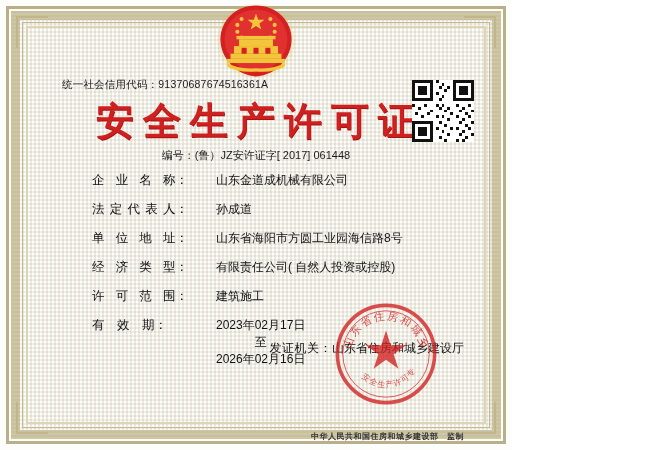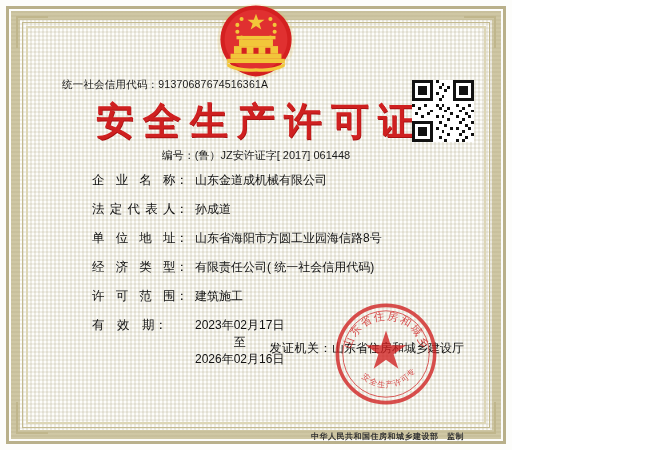--- a/index.html
+++ b/index.html
@@ -140,21 +140,21 @@
     font-size: 12.5px;
     color: #111;
     display: flex;
     justify-content: space-between;
     letter-spacing: 0;
   }
   .field-label span { display: inline-block; }
   .field-value {
     font-size: 12px;
     color: #111;
-    padding-left: 7px;
+    padding-left: 28px;
     white-space: nowrap;
   }
   .valid-row .field-value { display: flex; align-items: center; flex-direction: column; }
   .valid-sep {
     display: inline-block;
     padding: 0 14px;
     font-size: 12px;
     color: #111;
   }
 
@@ -351,21 +351,21 @@
       <div class="field-value">山东省海阳市方圆工业园海信路8号</div>
     </div>
 
     <div class="field-row">
       <div class="field-label">
         <span>经</span>
         <span>济</span>
         <span>类</span>
         <span>型：</span>
       </div>
-      <div class="field-value">有限责任公司( 统一社会信用代码)</div>
+      <div class="field-value">有限责任公司( 自然人投资或控股)</div>
     </div>
 
     <div class="field-row">
       <div class="field-label">
         <span>许</span>
         <span>可</span>
         <span>范</span>
         <span>围：</span>
       </div>
       <div class="field-value">建筑施工</div>

